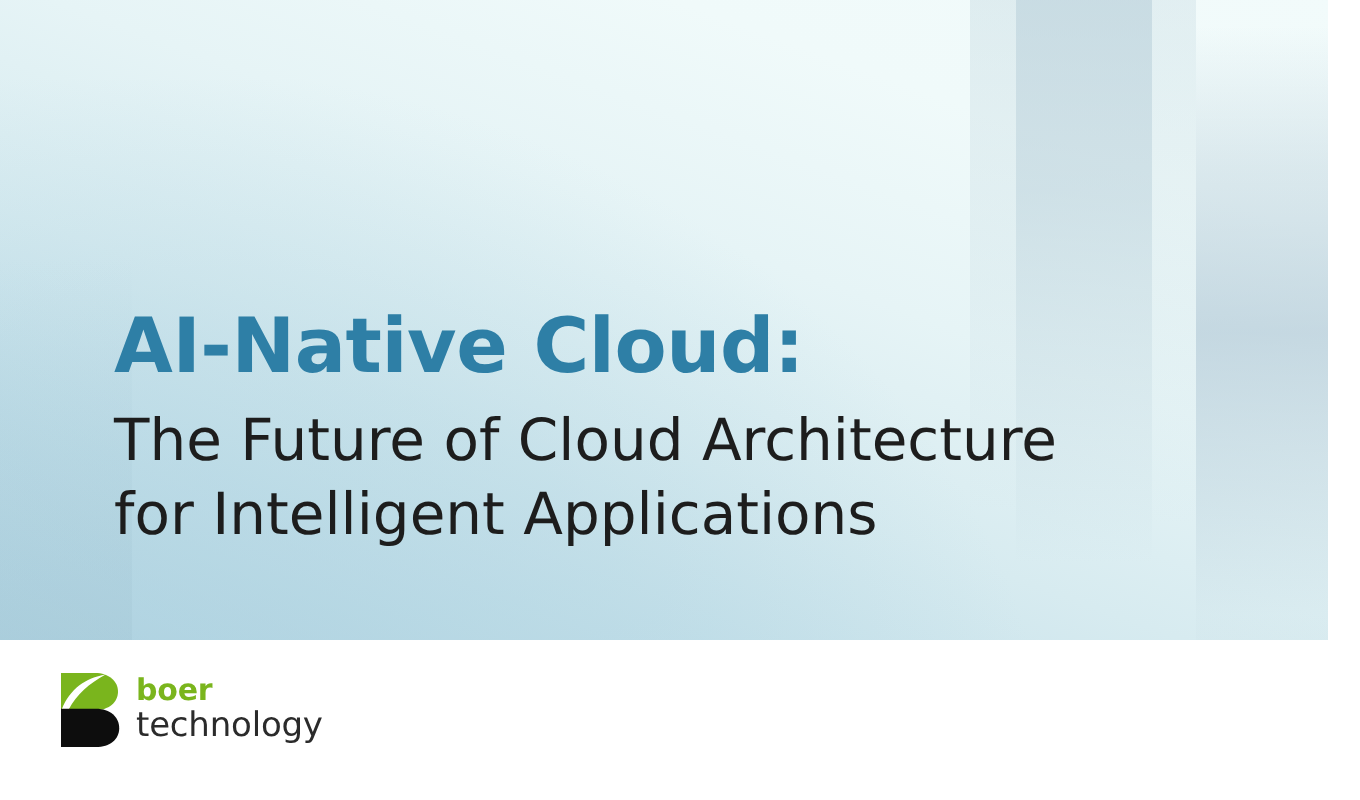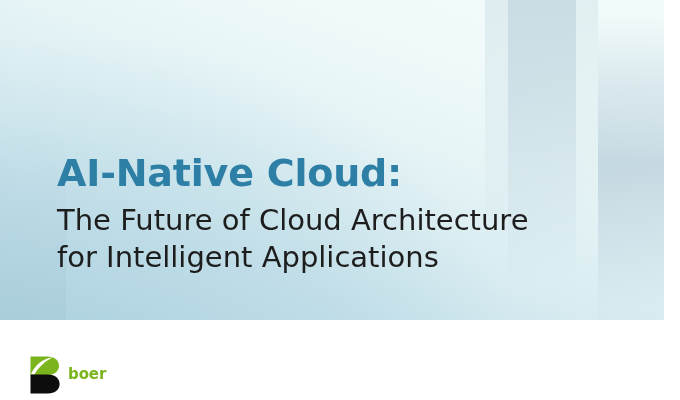--- a/index.html
+++ b/index.html
@@ -128,21 +128,21 @@
     position: absolute;
     left: 0;
     top: 320px;
     width: 680px;
     height: 80px;
     background: #ffffff;
   }
   .logo {
     position: absolute;
     left: 30px;
-    top: 356px;
+    top: 336px;
     display: flex;
     gap: 8px;
   }
   .logo-mark {
     width: 30px;
     height: 38px;
     display: block;
   }
   .logo-words {
     display: flex;
@@ -192,16 +192,17 @@
     <svg class="logo-mark" viewBox="0 0 30 38">
 
       <path d="M0.5 0.5 H17.5 C24.5 0.5 29.0 4.6 29.0 9.8 C29.0 15.2 24.4 19.2 17.3 19.2 H0.5 Z" fill="#7ab51d"></path>
 
       <path d="M0.9 18.6 C5.0 8.4 12.6 3.0 22.8 1.2 C14.6 5.6 8.2 11.4 4.4 18.6 Z" fill="#ffffff"></path>
 
       <path d="M0.5 18.4 H17.9 C25.2 18.4 29.6 22.6 29.6 28.1 C29.6 33.6 25.1 37.5 17.8 37.5 H0.5 Z" fill="#0d0d0d"></path>
     </svg>
     <div class="logo-words">
       <span class="logo-word-1">boer</span>
+      <span class="logo-word-2">technology</span>
     </div>
   </div>
 
 </div>
 
 </body></html>

